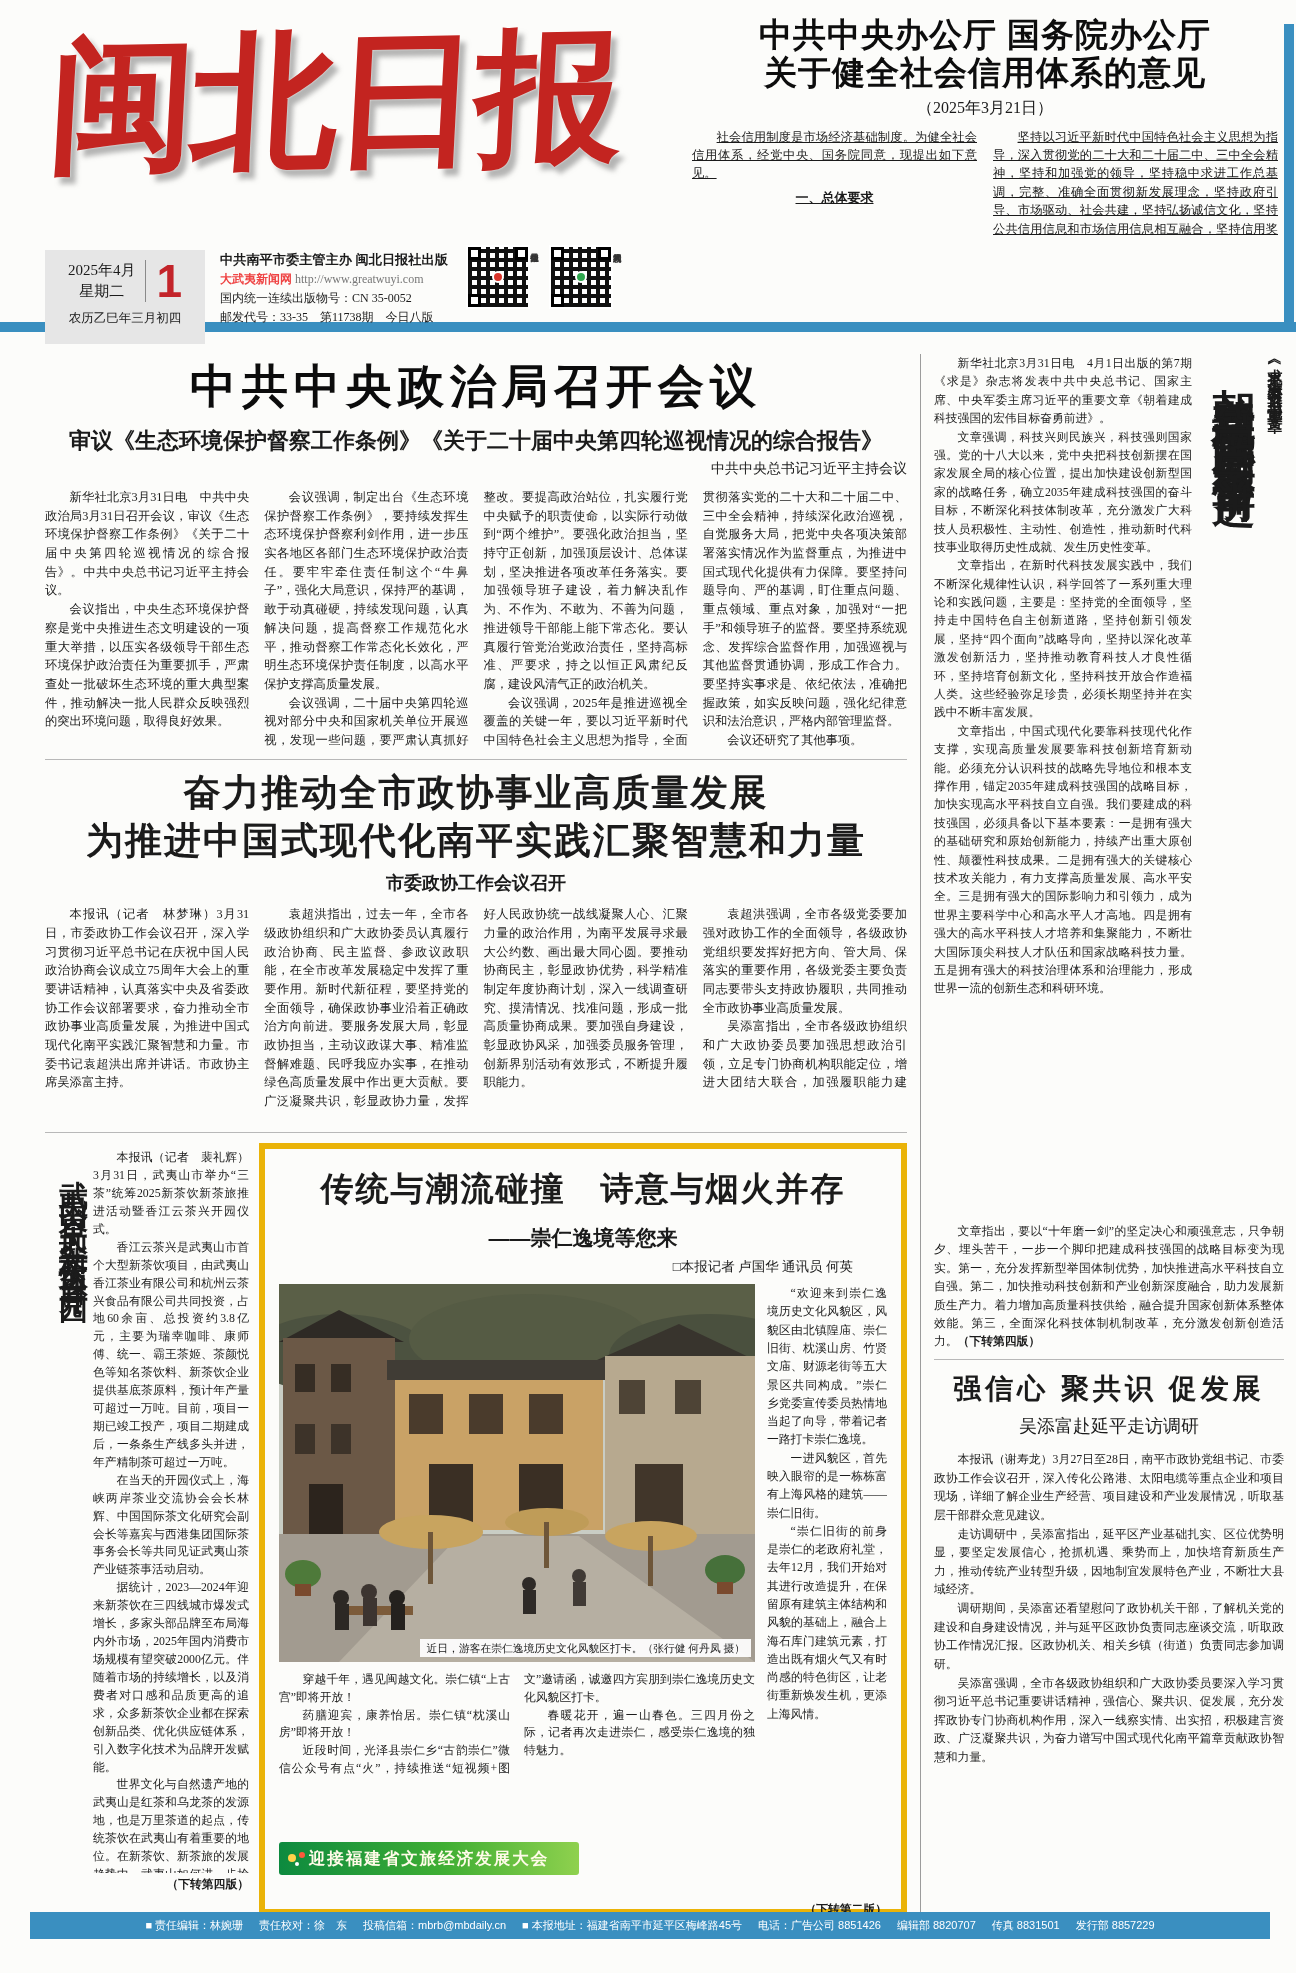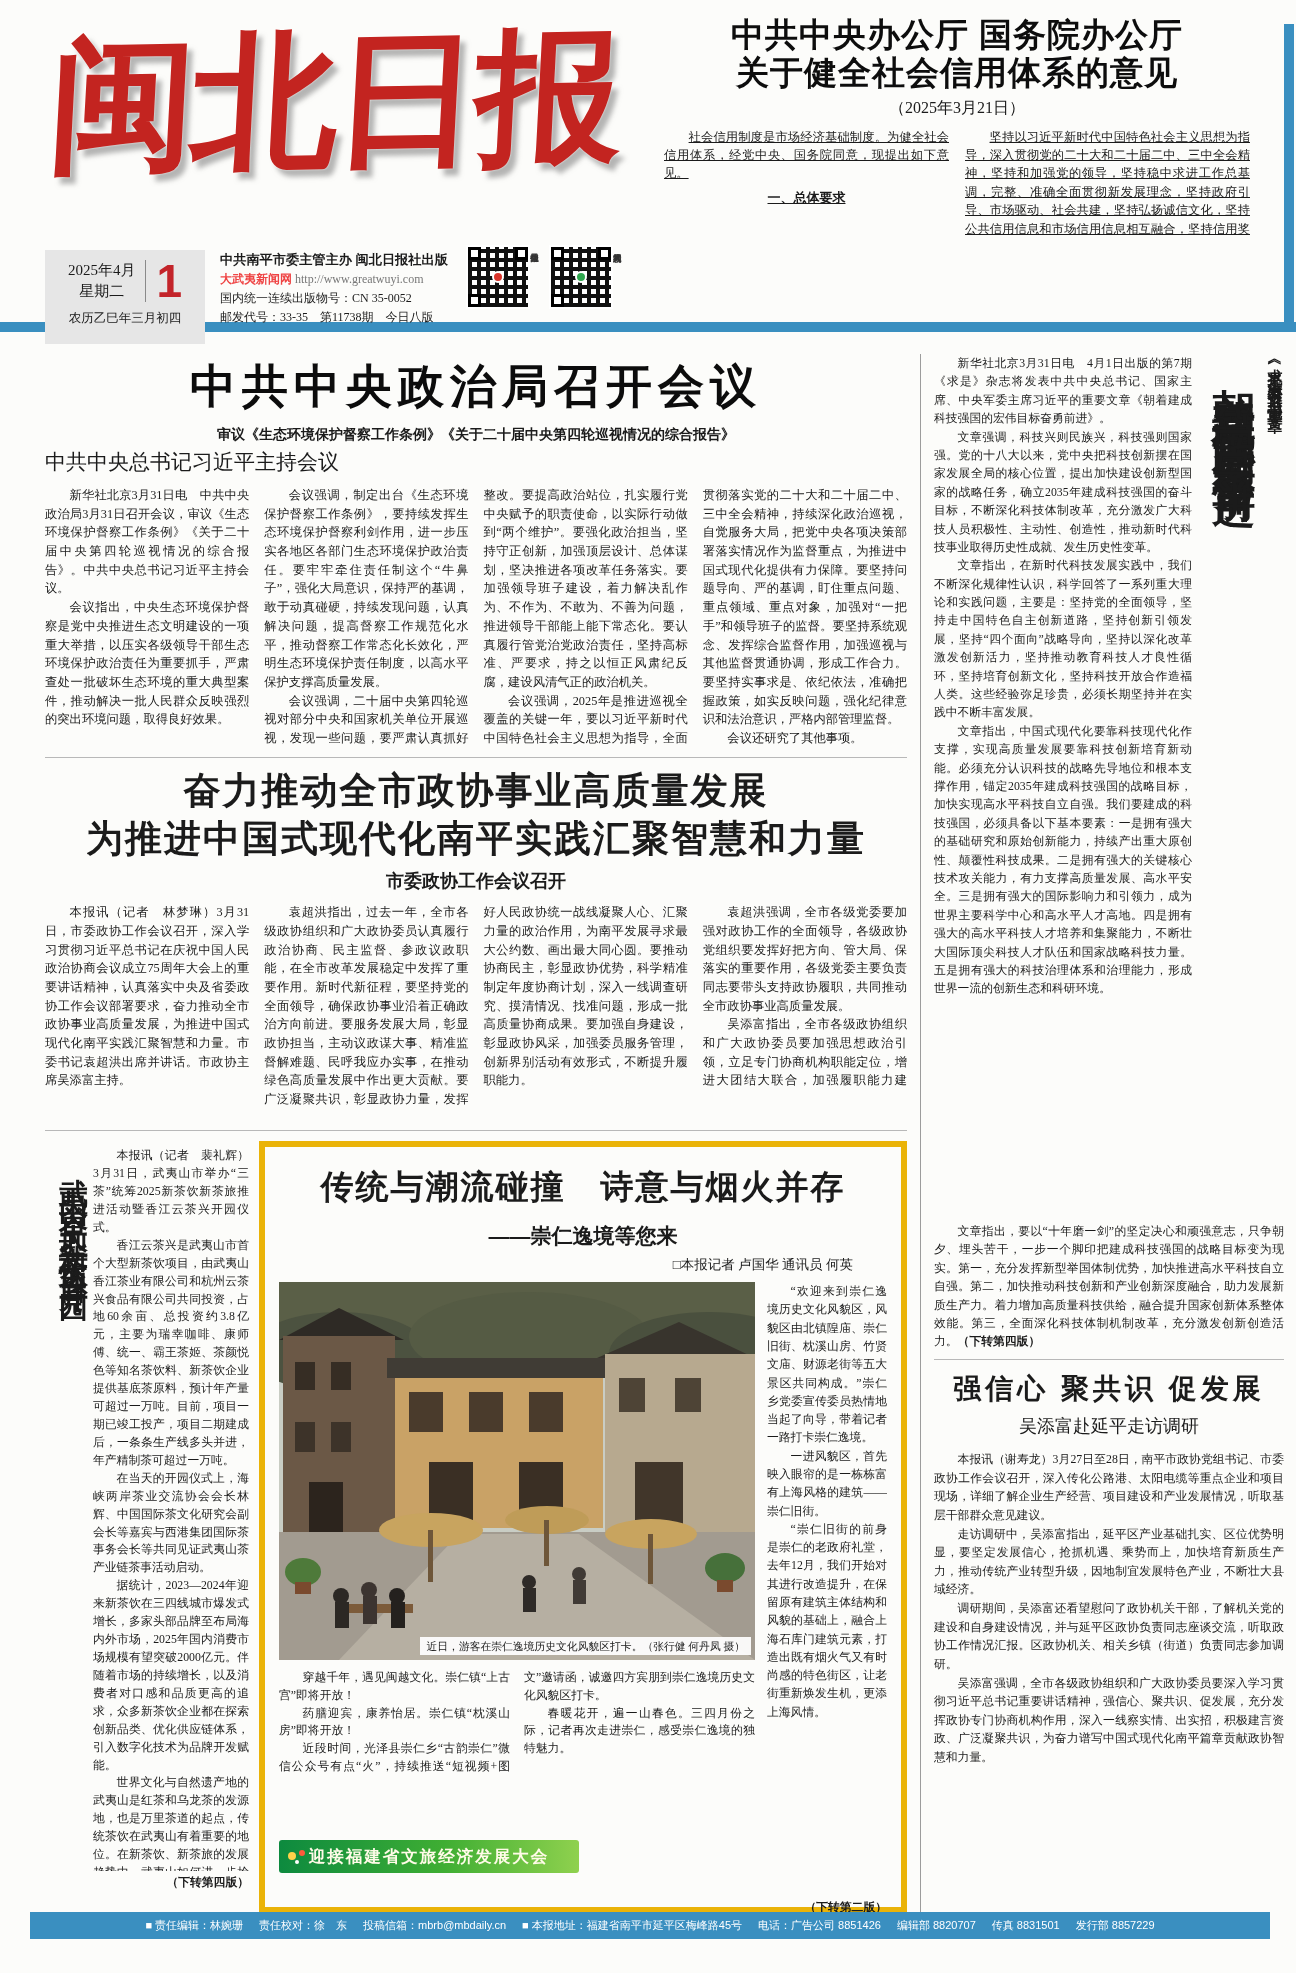--- a/index.html
+++ b/index.html
@@ -4,21 +4,21 @@
 <style>
   html,body{margin:0;padding:0;background:#888;}
   .page{position:relative;width:1296px;height:1973px;background:#fcfcfa;margin:0 auto;overflow:hidden;
         font-family:"Liberation Serif",serif;color:#1b1b1b;}
   
   .hdr{position:absolute;left:0;top:0;width:1296px;height:350px;}
   .masthead{position:absolute;left:50px;top:2px;font-family:"DejaVu Sans",sans-serif;font-weight:900;
             font-size:146px;line-height:1.35;color:#c32420;letter-spacing:-4px;
             transform:skewX(-4deg) rotate(-1deg);
             text-shadow:0 0 2px #fff,6px 7px 5px rgba(120,120,120,.55);}
-  .top-article{position:absolute;left:664px;top:16px;width:586px;}
+  .top-article{position:absolute;left:692px;top:16px;width:586px;}
   .ta-title{font-family:"Liberation Sans",sans-serif;font-weight:900;font-size:33px;line-height:1.16;
             text-align:center;letter-spacing:1px;color:#0d0d0d;}
   .ta-dateline{text-align:center;font-size:16px;margin:5px 0 9px;}
   .ta-body{column-count:2;column-gap:16px;font-size:12.3px;line-height:1.5;text-align:justify;
            height:116px;overflow:hidden;text-decoration:underline;}
   .ta-body p{margin:0;text-indent:2em;}
   .ta-heading{margin:5px 0;text-align:center;font-size:13px;font-weight:bold;}
   .jump{font-weight:bold;}
   .vbar{position:absolute;right:2px;top:24px;width:10px;height:300px;background:#3a8fc0;}
   .hbar{position:absolute;left:0;top:322px;width:1296px;height:10px;background:#3a8fc0;}
@@ -44,22 +44,22 @@
   .qr-label{writing-mode:vertical-rl;text-orientation:upright;font-size:8.5px;line-height:1.05;color:#333;height:60px;letter-spacing:0;}
   
   .main{position:absolute;left:45px;top:354px;width:1240px;display:flex;}
   .left-main{width:862px;}
   .right-rail{width:364px;margin-left:13px;border-left:1px solid #9c9c9c;padding-left:13px;box-sizing:border-box;}
   .rule{border:none;border-top:1px solid #b8b8b8;margin:9px 0;}
   p{margin:0;text-indent:2em;}
   
   .pb-h1{font-family:"Liberation Sans",sans-serif;font-weight:900;font-size:46px;text-align:center;
          letter-spacing:6px;margin:2px 0 8px;color:#0c0c0c;}
-  .pb-deck1{font-family:"Liberation Sans",sans-serif;font-weight:bold;font-size:14px;text-align:center;margin:2px 0;}
-  .pb-deck2{font-family:"Liberation Sans",sans-serif;font-size:21px;text-align:left;margin:4px 0 10px;}
+  .pb-deck1{font-family:"Liberation Sans",sans-serif;font-weight:bold;font-size:22px;text-align:center;margin:2px 0;}
+  .pb-deck2{font-family:"Liberation Sans",sans-serif;font-size:14px;text-align:right;margin:4px 0 10px;}
   .pb-body,.zx-body{column-count:4;column-gap:15px;font-size:12.3px;line-height:1.52;text-align:justify;overflow:hidden;}
   .pb-body{height:262px;}
   .zx-body{height:218px;}
   
   .zx-h{font-family:"Liberation Sans",sans-serif;font-weight:900;font-size:37px;line-height:1.3;
         text-align:center;letter-spacing:2px;margin:0;}
   .zx-sub{font-family:"Liberation Sans",sans-serif;font-weight:bold;font-size:18px;text-align:center;margin:6px 0 10px;}
   
   .bottom-row{display:flex;margin-top:10px;}
   .wuyi{width:214px;display:flex;box-sizing:border-box;}

